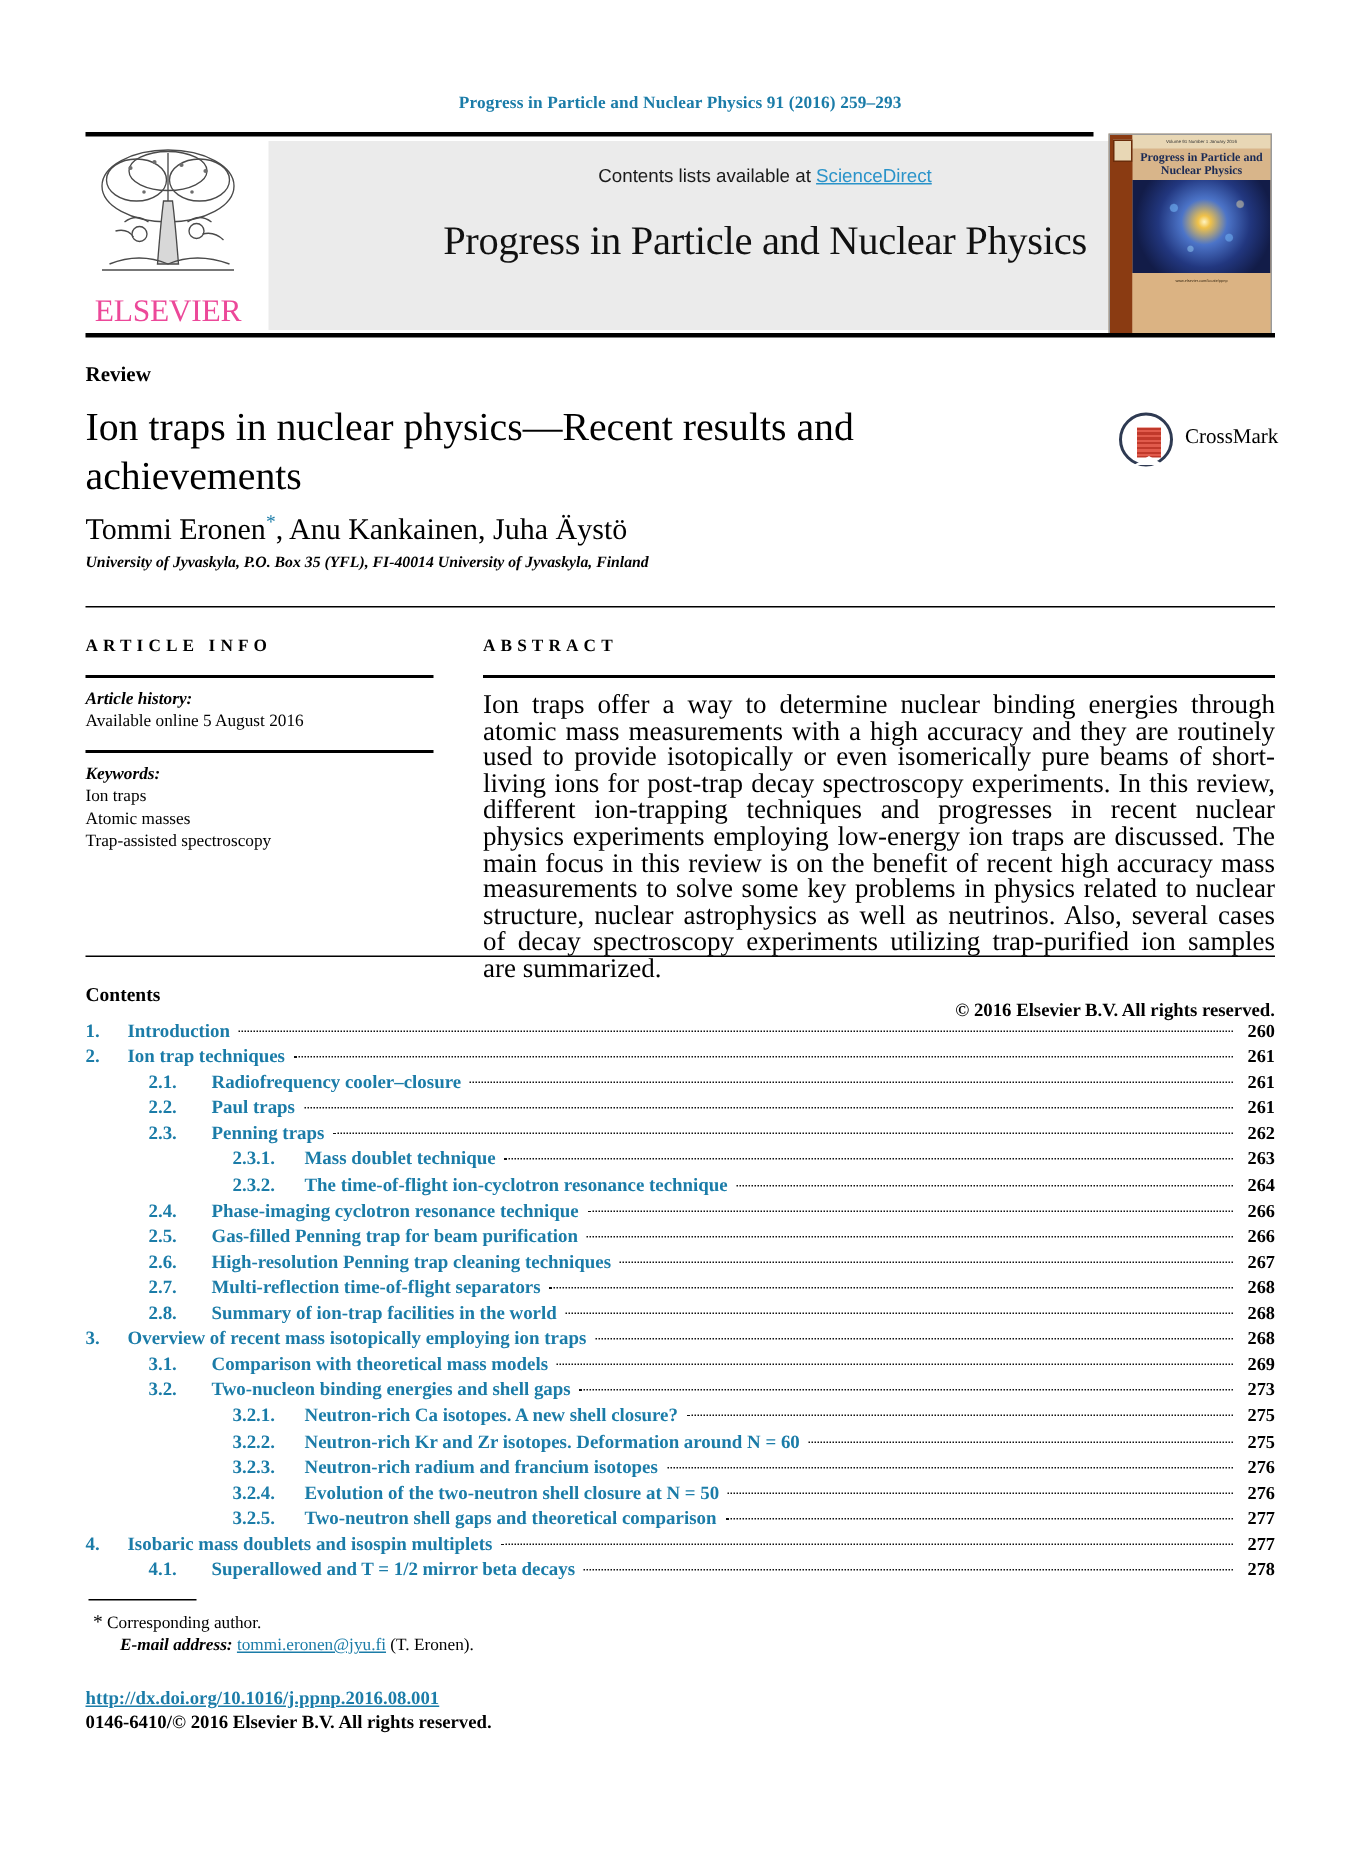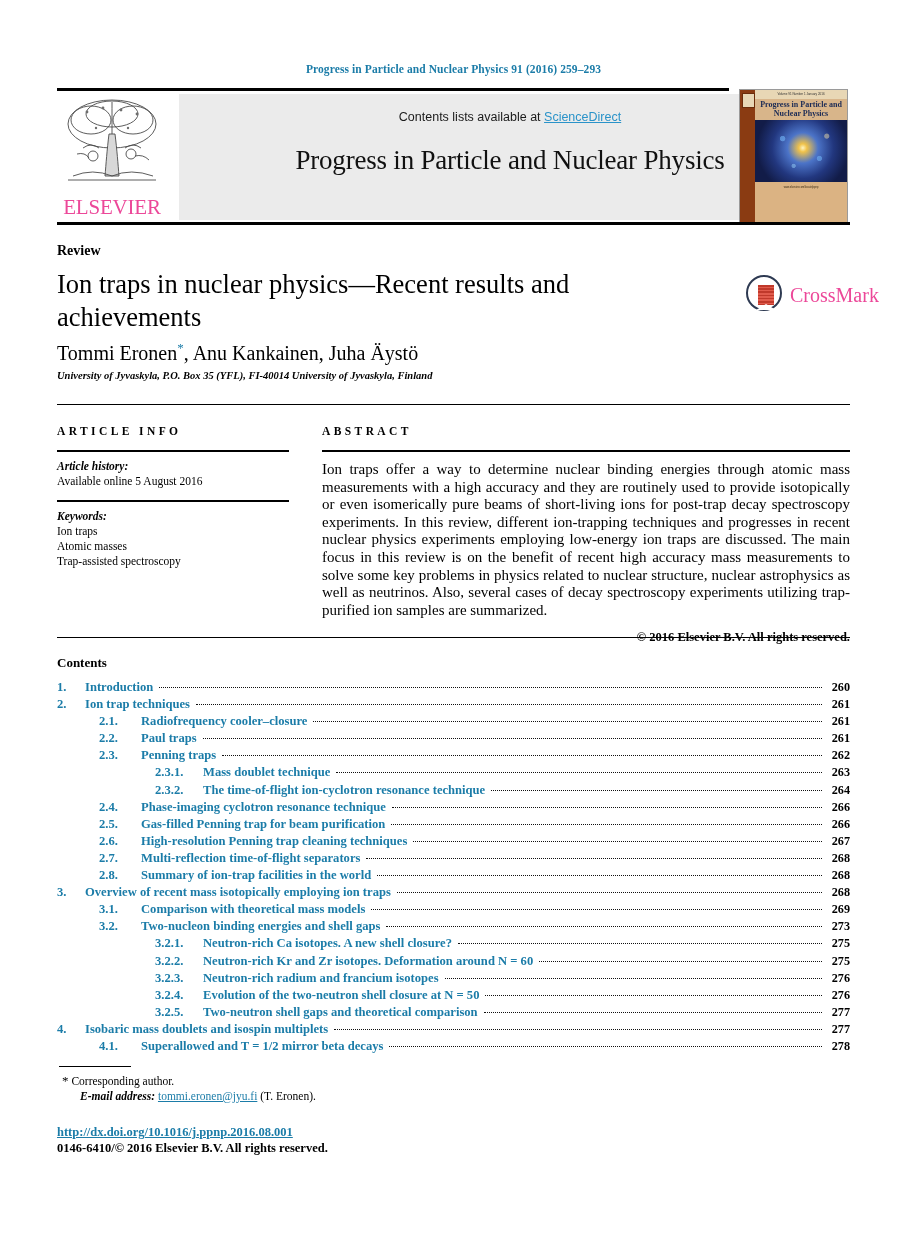--- a/index.html
+++ b/index.html
@@ -235,22 +235,22 @@
     width:0; height:0;
     border-left: 10px solid transparent;
     border-right: 10px solid transparent;
     border-bottom: 6px solid #ffffff;
   }
   .cm-text {
     position: absolute;
     top: 12px;
     left: 44px;
     font-family: "Liberation Serif", serif;
-    font-size: 20px;
-    color: #ec4899;
+    font-size: 14px;
+    color: #000000;
   }
   .authors {
     position: absolute;
     top: 340px;
     left: 57px;
     font-family: "Liberation Serif", serif;
     font-size: 20px;
     color: #000;
   }
   .authors sup { color: #1b7ca8; font-size: 13px; }
@@ -295,21 +295,21 @@
     font-size: 11.5px;
     line-height: 15px;
   }
   .info-block .it {
     font-style: italic;
     font-weight: bold;
   }
   .abstract-body {
     margin-top: 9px;
     font-family: "Liberation Serif", serif;
-    font-size: 15px;
+    font-size: 18px;
     line-height: 17.6px;
     text-align: justify;
   }
   .copyright {
     margin-top: 11px;
     text-align: right;
     font-family: "Liberation Serif", serif;
     font-size: 12.5px;
     font-weight: bold;
   }

